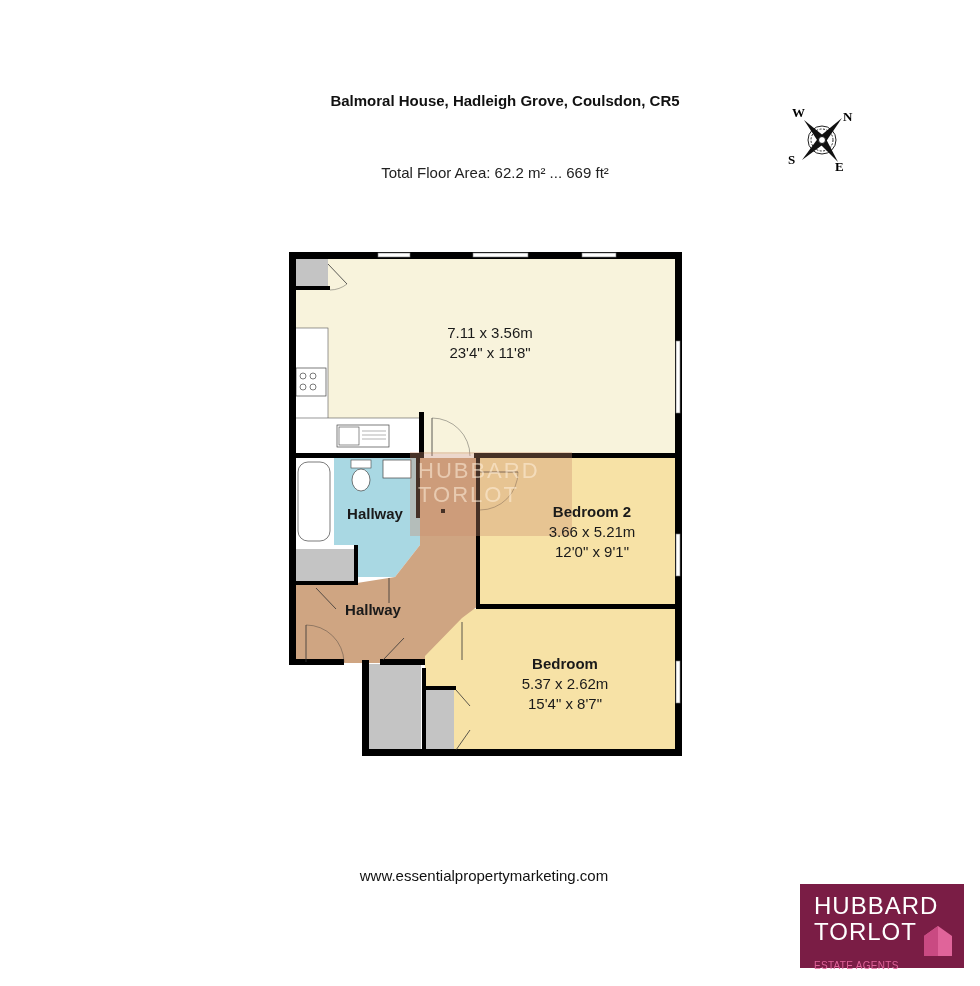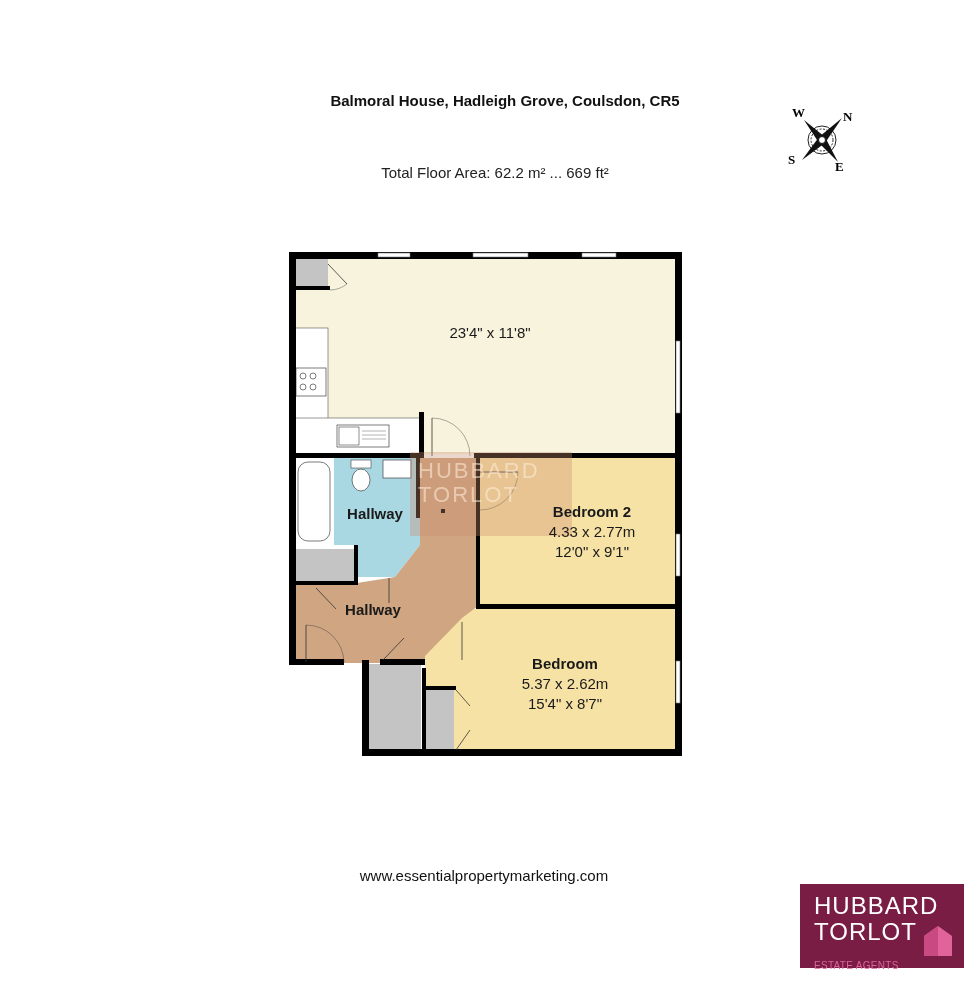--- a/index.html
+++ b/index.html
@@ -123,31 +123,32 @@
     <line x1="456" y1="750" x2="470" y2="730"></line>
   </g>
 </svg>
 
 <div class="watermark">
   <div class="w1">HUBBARD</div>
   <div class="w2">TORLOT</div>
 </div>
 
 <div class="room-label" style="left:370px; top:323px; width:240px;">
+  <div>7.11 x 3.56m</div>
   <div>23'4" x 11'8"</div>
 </div>
 <div class="room-label" style="left:330px; top:504px; width:90px;">
   <div class="name">Hallway</div>
 </div>
 <div class="room-label" style="left:328px; top:600px; width:90px;">
   <div class="name">Hallway</div>
 </div>
 <div class="room-label" style="left:517px; top:502px; width:150px;">
   <div class="name">Bedroom 2</div>
-  <div>4.33 x 2.77m</div>
+  <div>3.66 x 5.21m</div>
   <div>12'0" x 9'1"</div>
 </div>
 <div class="room-label" style="left:490px; top:654px; width:150px;">
   <div class="name">Bedroom</div>
   <div>5.37 x 2.62m</div>
   <div>15'4" x 8'7"</div>
 </div>
 
 <div class="footer">
   <div>www.essentialpropertymarketing.com</div>

